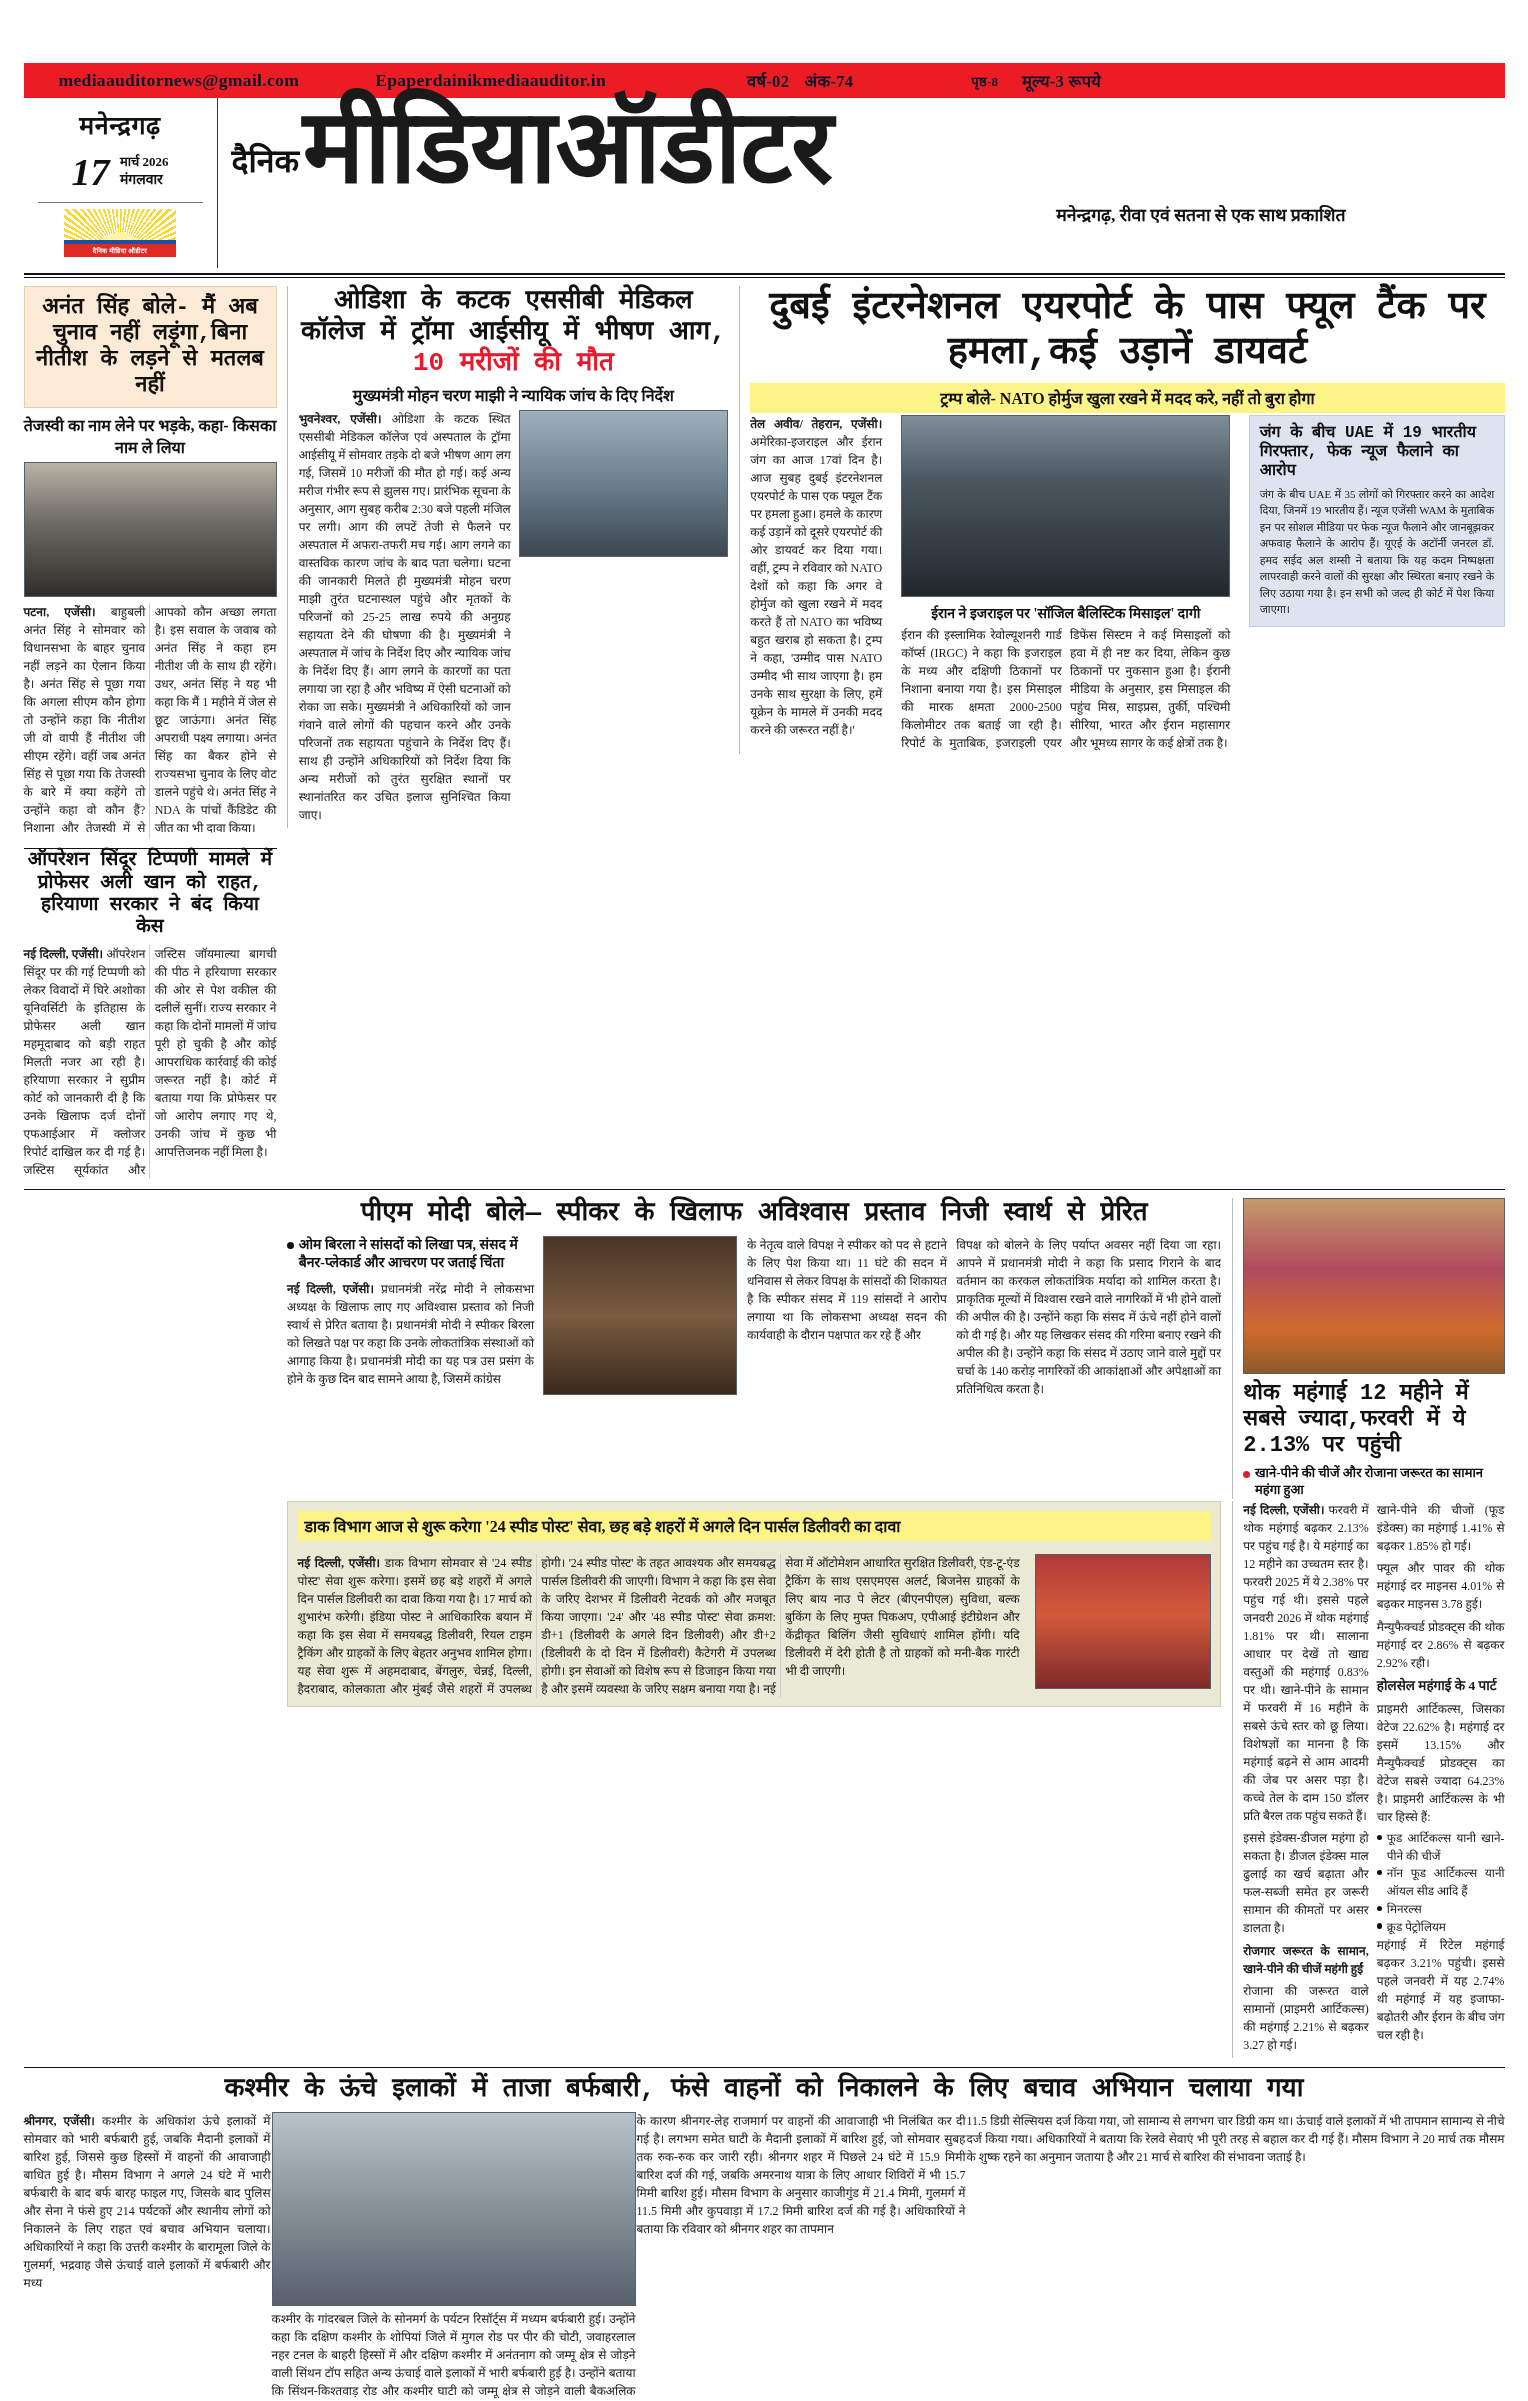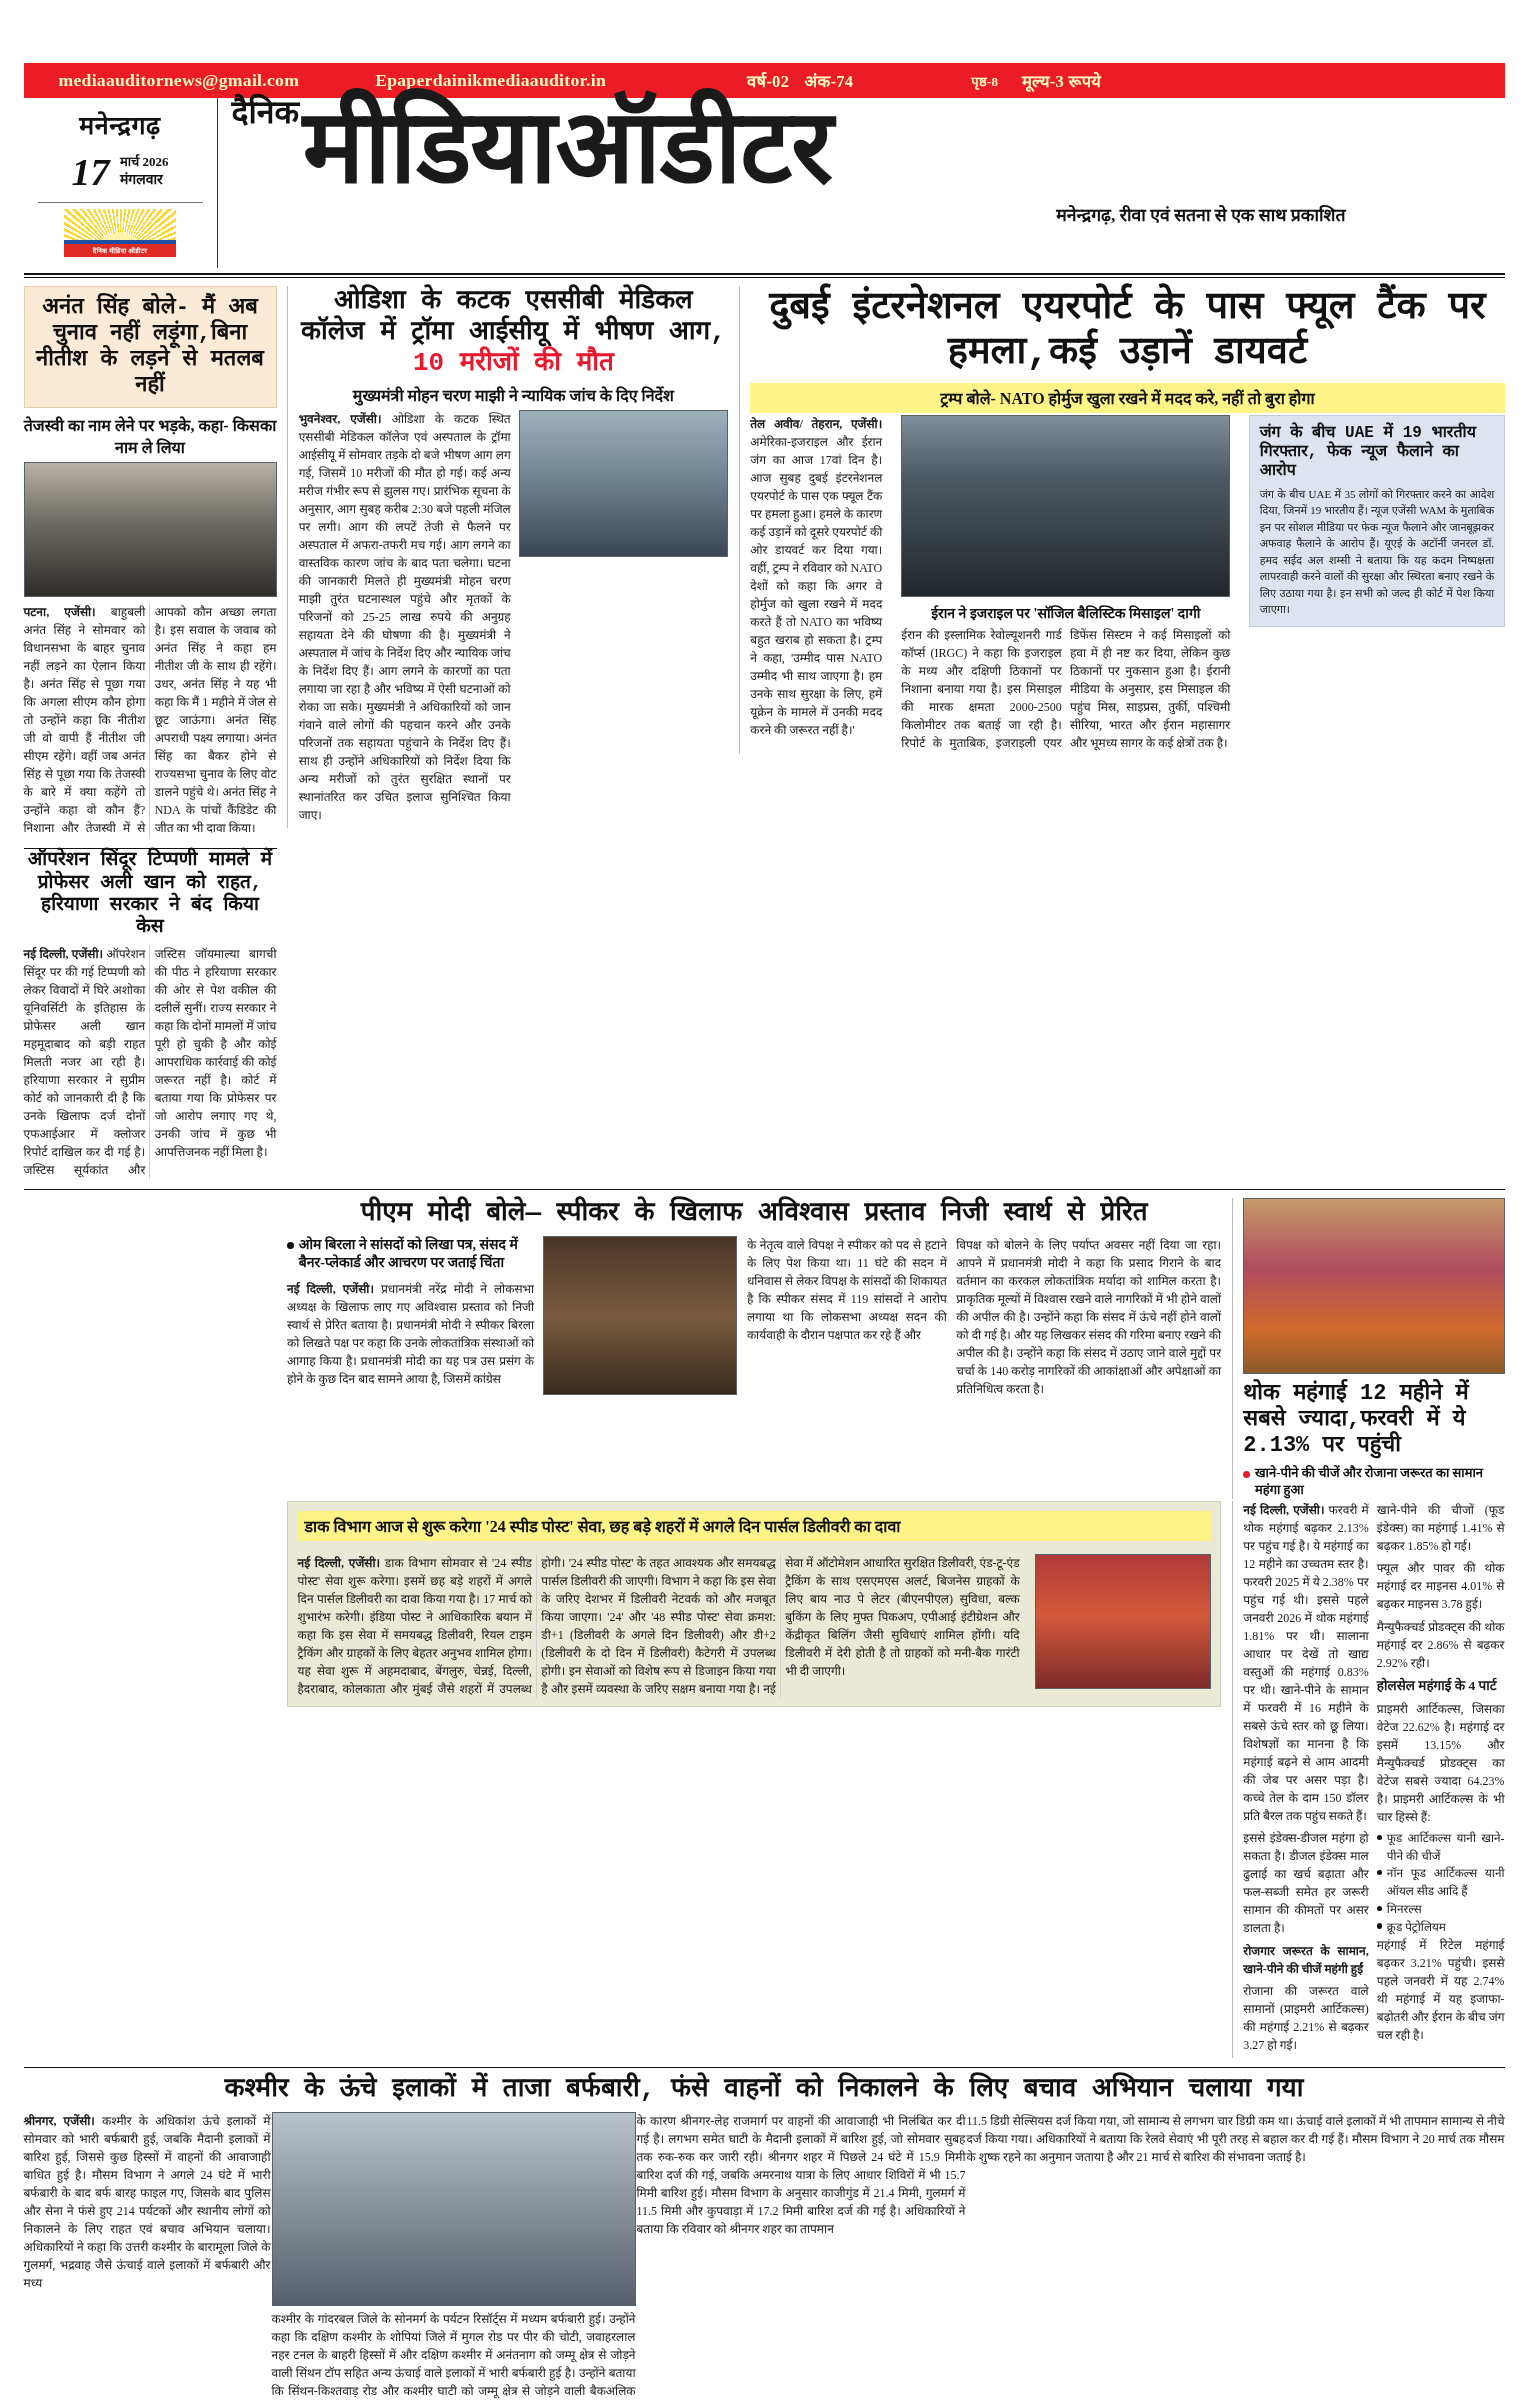--- a/index.html
+++ b/index.html
@@ -10,21 +10,21 @@
     color: #111;
   }
   .page { position: relative; width: 1528px; height: 2401px; padding: 0 23.5px; }
 
   
   .topbar {
     margin-top: 63px;
     height: 35px;
     background: #ec1c24;
     display: flex; align-items: center;
-    color: #fef9c3;
+    color: #0f172a;
     font-family: "Liberation Serif", serif;
     font-weight: bold;
     font-size: 17.6px;
     letter-spacing: 0.3px;
   }
   .topbar .email { margin-left: 35px; }
   .topbar .site { margin-left: 76px; }
   .topbar .vol { margin-left: 141px; font-size: 16.5px; }
   .topbar .ank { margin-left: 15.3px; font-size: 16.5px; }
   .topbar .pg { margin-left: 118px; font-size: 13px; }
@@ -56,21 +56,21 @@
   }
   .logomark .redbar {
     position: absolute; left: 0; right: 0; bottom: 0; height: 13px;
     background: #e02b24; color: #fff; font-size: 6.5px; font-weight: bold;
     display: flex; align-items: center; justify-content: center;
     letter-spacing: 0.3px;
   }
   .logomark .sunblue { position: absolute; left: 0; bottom: 13px; width: 100%; height: 3.5px; background: #1f4fa0; }
 
   .title-wrap { flex: 1; position: relative; padding-left: 14px; }
-  .title-line { display: flex; }
+  .title-line { display: flex; align-items: flex-end; }
   .dainik {
     font-family: "Liberation Serif", serif;
     font-weight: bold; font-size: 32px; line-height: .9;
     margin-bottom: 20px; margin-right: 3.5px;
   }
   .bigtitle {
     font-family: "Liberation Sans", sans-serif;
     font-weight: bold;
     font-size: 103px; line-height: .95;
     letter-spacing: -1.2px;

